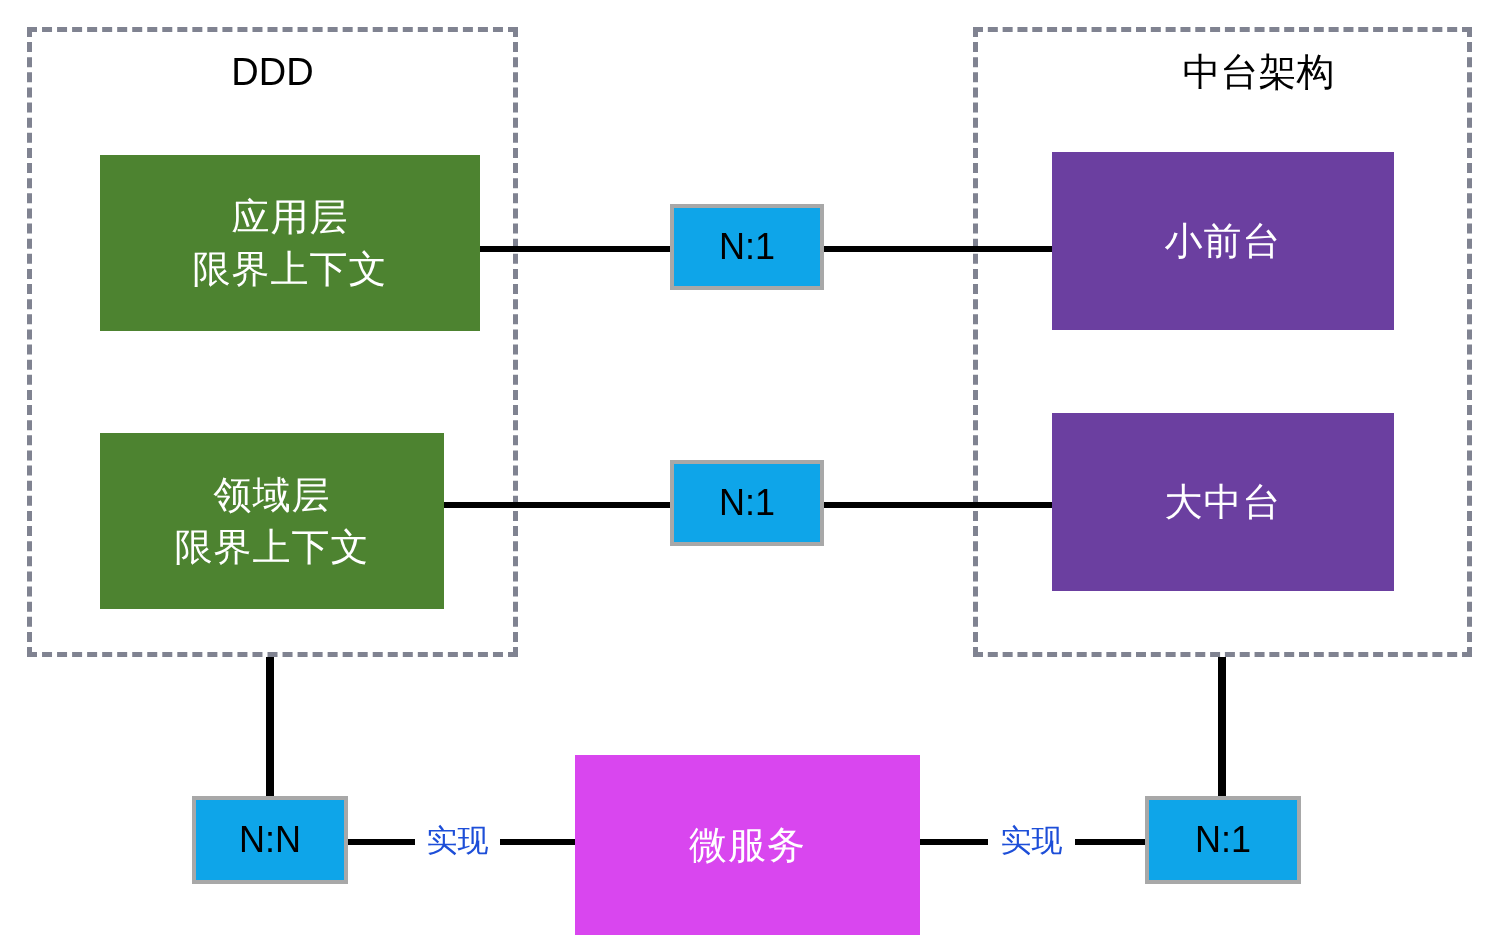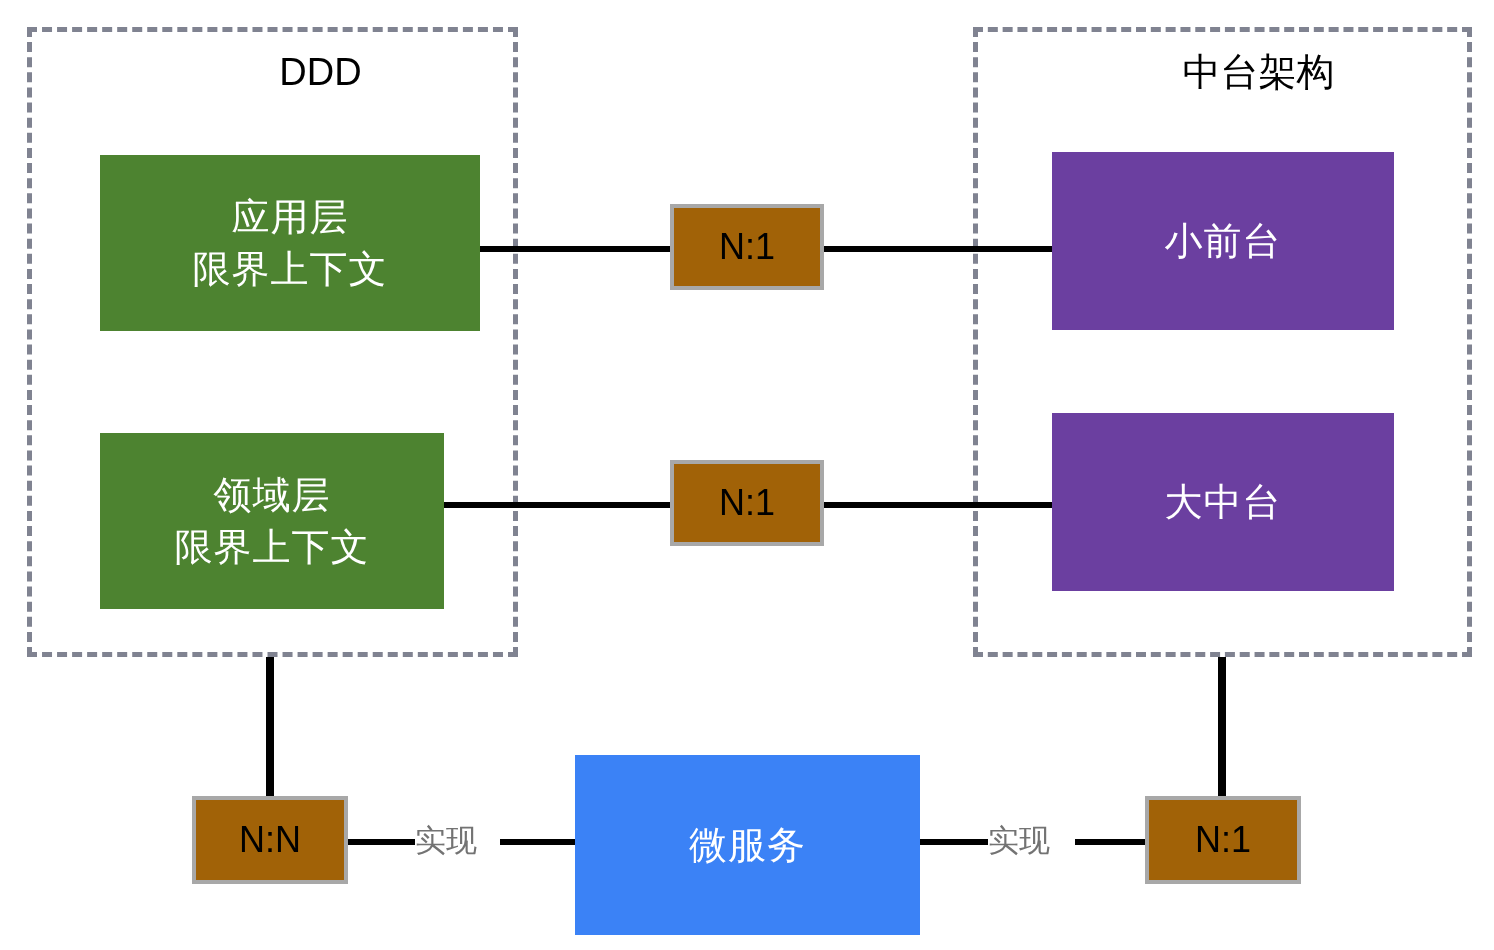--- a/index.html
+++ b/index.html
@@ -42,27 +42,27 @@
     align-items: center;
     justify-content: center;
     text-align: center;
     color: #ffffff;
     font-size: 38px;
     line-height: 52px;
     letter-spacing: 1px;
   }
   .node.green  { background: #4d8330; }
   .node.purple { background: #6b3fa0; }
-  .node.red    { background: #3b82f6; }
+  .node.red    { background: #d946ef; }
 
   
   .mult-box {
     position: absolute;
     box-sizing: border-box;
-    background: #a16207;
+    background: #0ea5e9;
     border: 4px solid #a8a8a8;
     display: flex;
     align-items: center;
     justify-content: center;
     color: #000000;
     font-size: 36px;
     line-height: 36px;
   }
 
   
@@ -73,35 +73,35 @@
   }
   .edge-v {
     position: absolute;
     background: #000000;
     width: 6px;
   }
 
   
   .edge-label {
     position: absolute;
-    color: #737373;
+    color: #1d4ed8;
     font-size: 31px;
     line-height: 34px;
     white-space: nowrap;
-    text-align: left;
+    text-align: center;
     background: #ffffff;
   }
 </style>
 </head>
 <body>
 
 <div id="canvas">
 
   <div class="group-box" style="left:27px; top:27px; width:491px; height:630px;"></div>
-  <div class="group-title" style="left:27px; top:51px; width:491px;padding-left:48px;">DDD</div>
+  <div class="group-title" style="left:27px; top:51px; width:491px;">DDD</div>
 
   <div class="group-box" style="left:973px; top:27px; width:499px; height:630px;"></div>
   <div class="group-title" style="left:973px; top:51px; width:499px;margin-left:36px;">中台架构</div>
 
   <div class="edge-h" style="left:444px; top:246px; width:228px;"></div>
   <div class="edge-h" style="left:822px; top:246px; width:230px;"></div>
 
   <div class="edge-h" style="left:444px; top:502px; width:228px;"></div>
   <div class="edge-h" style="left:822px; top:502px; width:230px;"></div>
 

